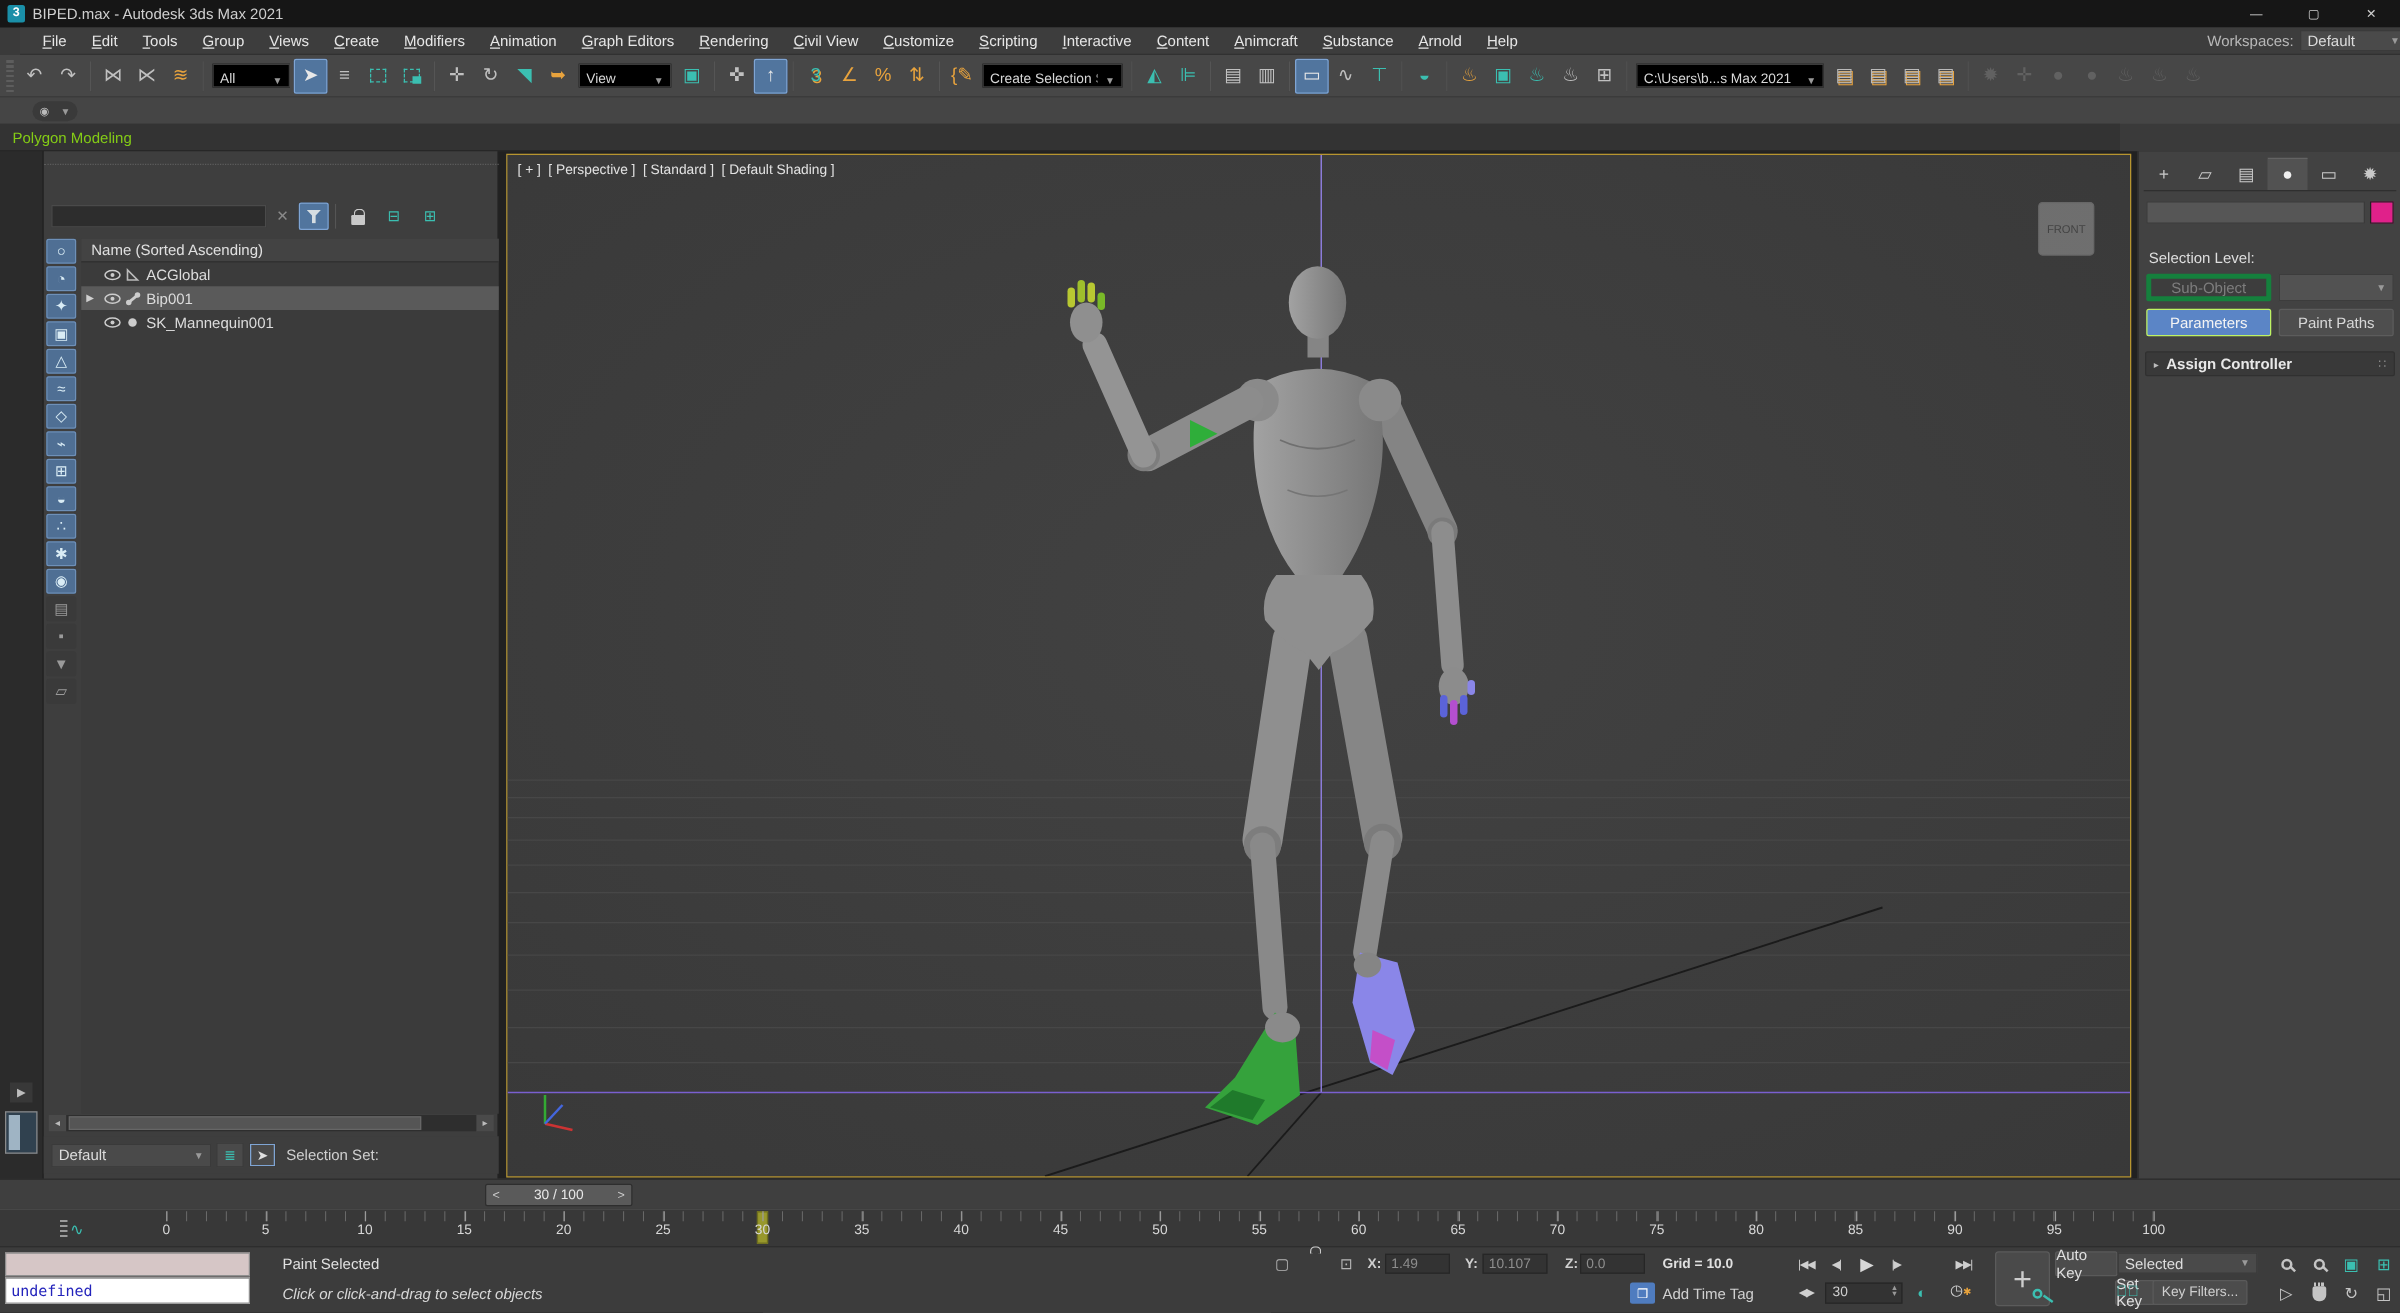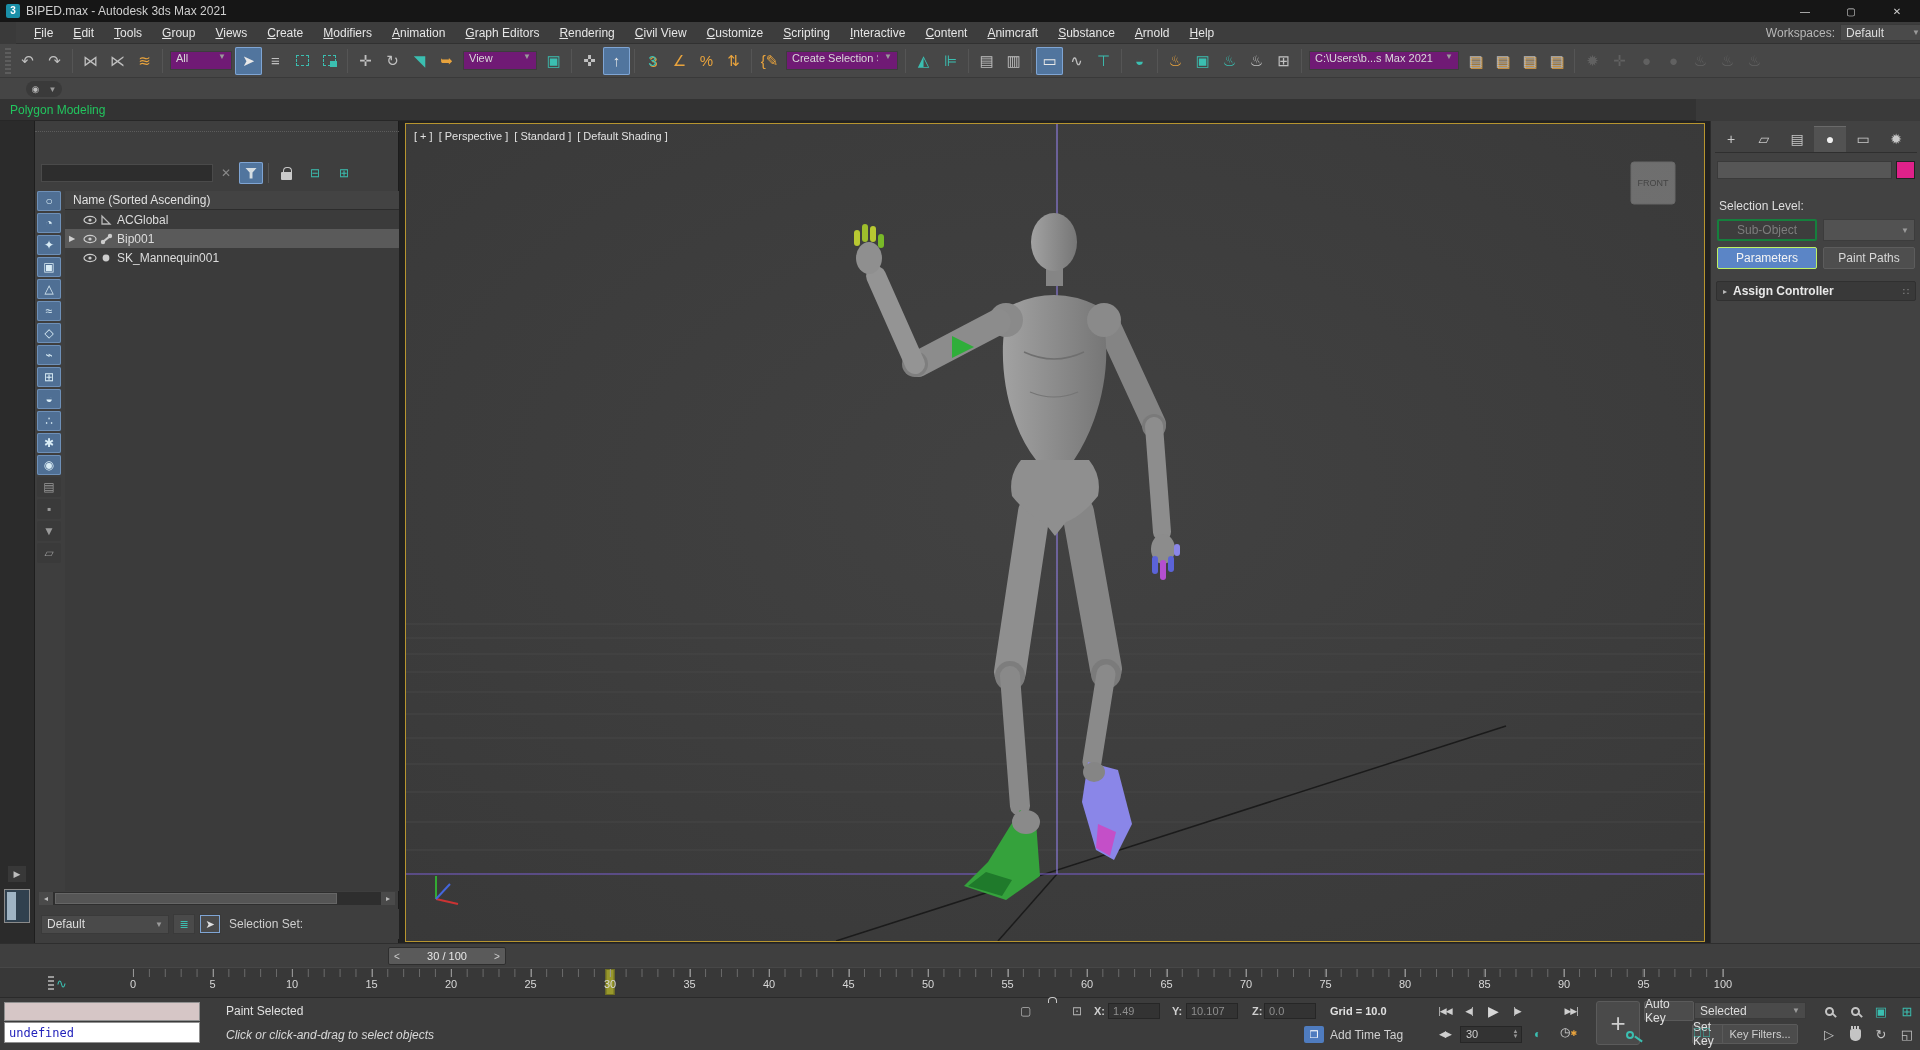--- a/index.html
+++ b/index.html
@@ -33,35 +33,35 @@
   .tsep { width:1px; height:24px; background:#383838; border-right:1px solid #555; margin:0 4px; flex:none; }
   .thandle { width:6px; height:26px; margin:0 3px; flex:none;
     background:repeating-linear-gradient(0deg,#5d5d5d 0 2px,transparent 2px 4px); }
   .tbtn { width:27px; height:28px; display:flex; align-items:center; justify-content:center; flex:none;
     border-radius:2px; position:relative; }
   .tbtn.active { background:#51759e; box-shadow:inset 0 0 0 1px #7fa5d4; }
   .tg { font-size:15px; line-height:1; }
   .c-g { color:#c0c0c0; } .c-w { color:#e8e8e8; } .c-t { color:#3bbfb1; }
   .c-y { color:#e8a33d; } .c-ty { color:#3bbfb1; text-shadow:1px 1px 0 #e8a33d; }
   .c-gy { color:#b9b9b9; text-shadow:1px 1px 0 #e8a33d; } .c-f { color:#7c7c7c; opacity:.5; }
-  .tdd { height:19px; background:#701a75; border:1px solid #3c3c3c; display:flex; align-items:flex-start;
+  .tdd { height:19px; background:#000000; border:1px solid #3c3c3c; display:flex; align-items:flex-end;
     justify-content:space-between; padding:0 5px; margin:0 3px; color:#d8d8d8; flex:none; overflow:hidden; white-space:nowrap; }
   .tdd-label { overflow:hidden; text-overflow:clip; white-space:nowrap; font-size:11px; }
   .shp-dash { width:13px; height:11px; border:1px dashed #3bbfb1; }
   .shp-dashfill { width:13px; height:11px; border:1px dashed #3bbfb1; position:relative; }
   .shp-dashfill::after { content:""; position:absolute; right:-2px; bottom:-2px; width:7px; height:6px; background:#3bbfb1; }
 
   
   #ribbontabs { left:0; top:78px; width:1920px; height:21px; background:#454545; display:flex; align-items:flex-end; padding-left:12px; }
   .rtab { padding:3px 26px; font-size:12px; color:#c2c2c2; }
   .rtab.active { background:#5c5c5c; color:#efefef; }
   #ribbon-cam { width:36px; height:16px; margin:0 0 2px 14px; background:#3a3a3a; border-radius:8px;
     display:flex; align-items:center; justify-content:center; gap:3px; color:#bbb; font-size:9px; }
   #polybar { left:0; top:99px; width:1696px; height:22px; background:#333333; border-bottom:1px solid #272727;
-    display:flex; align-items:center; padding-left:10px; color:#22c55e; }
+    display:flex; align-items:center; padding-left:10px; color:#84cc16; }
 
   
   #main { left:0; top:121px; width:1920px; height:822px; background:#212121; }
   #leftstrip { left:0; top:0; width:35px; height:822px; background:#2b2b2b; border-right:1px solid #1e1e1e; }
   #strip-expand { left:8px; top:745px; width:18px; height:16px; color:#bdbdbd; font-size:9px; text-align:center; line-height:16px; background:#383838; }
   #strip-layout { left:4px; top:768px; width:26px; height:34px; border:1px solid #8a8a8a; background:#30414f; }
   #strip-layout::after { content:""; position:absolute; left:2px; top:2px; bottom:2px; width:9px; background:#9fb4c4; }
 
   
   #explorer { left:35px; top:0; width:364px; height:822px; background:#3e3e3e; border-right:1px solid #1c1c1c; }
@@ -109,21 +109,21 @@
   #cp-tabs { left:4px; top:4px; width:202px; height:28px; display:flex; align-items:flex-end; gap:1px; border-bottom:1px solid #2f2f2f; }
   .cptab { width:32px; height:26px; display:flex; align-items:center; justify-content:center; font-size:14px; color:#c9c9c9; }
   .cptab.active { background:#525252; box-shadow:inset 0 1px 0 #6a6a6a; color:#f0f0f0; }
   #cp-name-row { left:6px; top:40px; width:198px; height:18px; display:flex; gap:4px; }
   #cp-name { flex:1; background:#565656; border:1px solid #3a3a3a; height:18px; }
   #cp-swatch { width:19px; height:18px; background:#e0218a; border:1px solid #222; }
   #cp-sel-label { left:8px; top:78px; color:#dedede; }
   #cp-row1 { left:6px; top:98px; width:198px; display:flex; gap:6px; }
   #cp-row2 { left:6px; top:126px; width:198px; display:flex; gap:6px; }
   .cbtn { height:22px; display:flex; align-items:center; justify-content:center; font-size:12px; border-radius:2px; }
-  #btn-subobject { width:100px; background:#3d3d3d; color:#7d7d7d; border:2px solid #15803d; }
+  #btn-subobject { width:100px; background:#3d3d3d; color:#7d7d7d; border:4px solid #15803d; }
   #cp-subobj-dd { width:92px; height:22px; background:#525252; border:1px solid #3c3c3c; display:flex;
     align-items:center; justify-content:flex-end; padding-right:5px; }
   #btn-parameters { width:100px; background:#5b85c6; color:#f4f4f4; border:1px solid #bef264; }
   #btn-motionpaths { width:92px; background:#4e4e4e; color:#d8d8d8; border:1px solid #5c5c5c; }
   #cp-rollout { left:5px; top:160px; width:200px; height:20px; background:#393939; border:1px solid #303030; border-radius:2px;
     display:flex; align-items:center; padding:0 6px; gap:6px; }
   #cp-rollout .arrow { font-size:8px; color:#bbb; }
   #cp-rollout .rtitle { font-weight:bold; color:#e8e8e8; font-size:12px; }
   #cp-rollout .grip { margin-left:auto; color:#8a8a8a; font-size:10px; }
 

